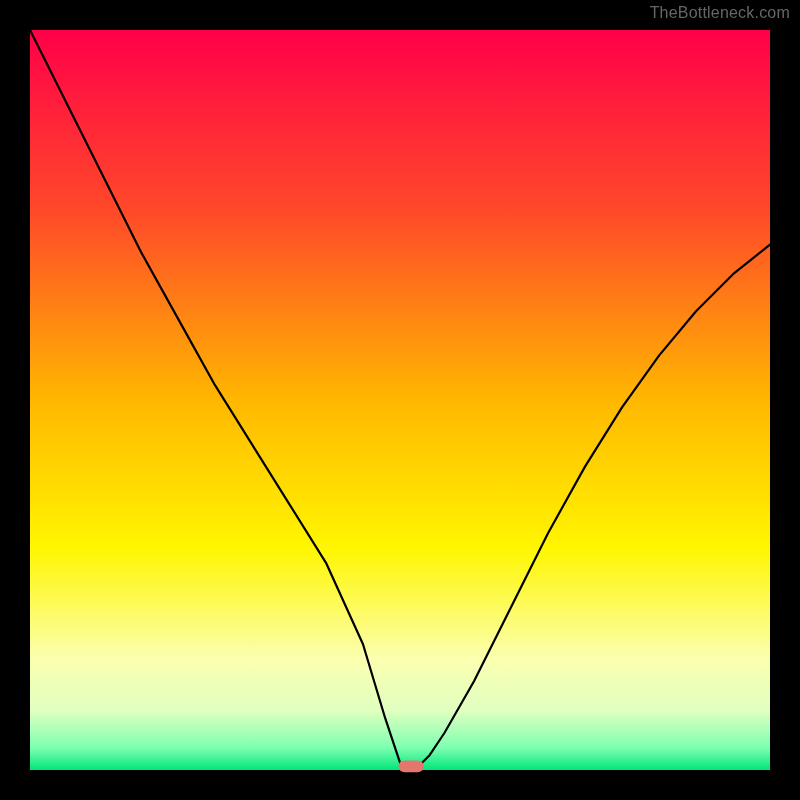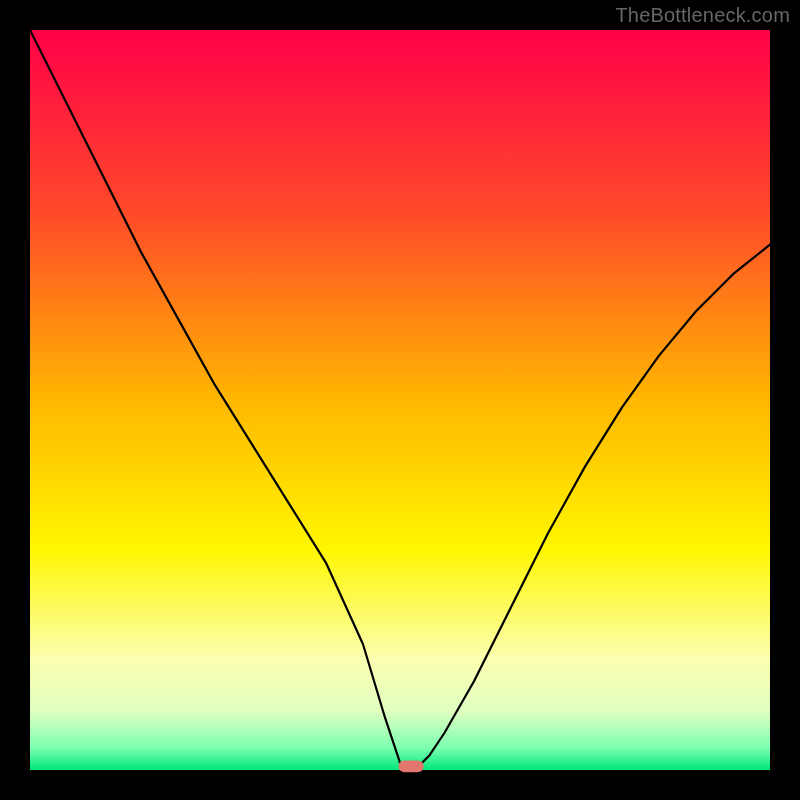--- a/index.html
+++ b/index.html
@@ -17,21 +17,21 @@
     height: 800px;
   }
   svg {
     display: block;
   }
   .watermark {
     position: absolute;
     top: 4px;
     right: 10px;
     color: #666666;
-    font-size: 20px;
+    font-size: 16px;
     font-weight: 500;
     letter-spacing: 0.2px;
     user-select: none;
   }
 </style>
 </head>
 <body>
 
 <div class="canvas-wrap">
   <svg id="chart-svg" width="800" height="800" viewBox="0 0 800 800">

